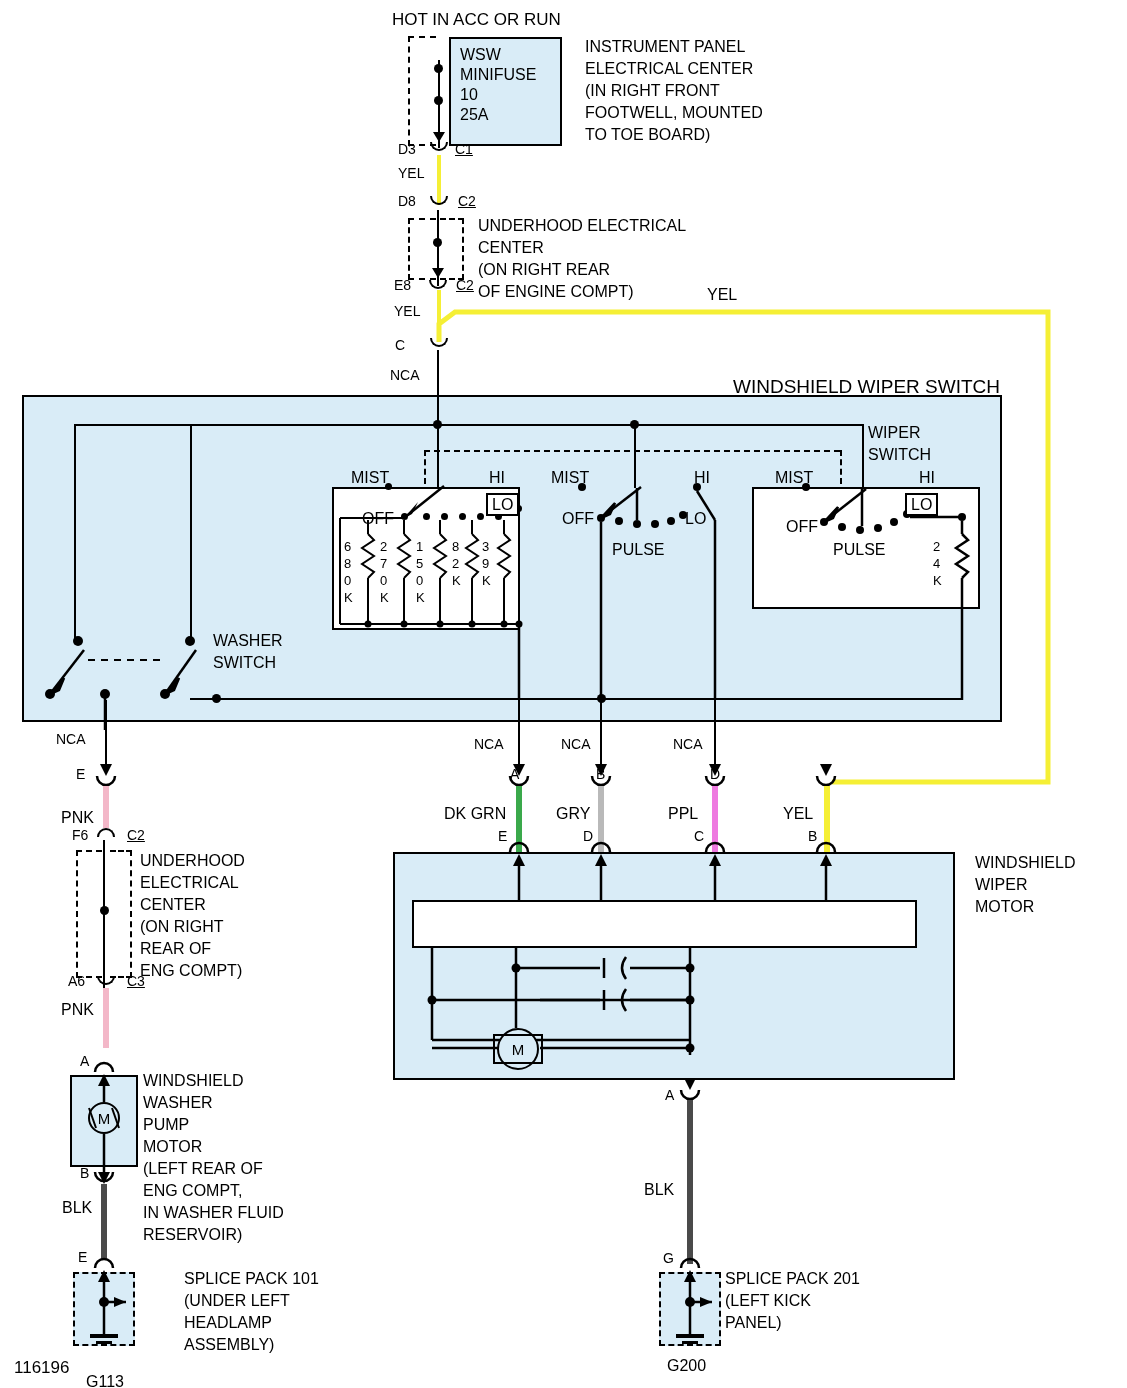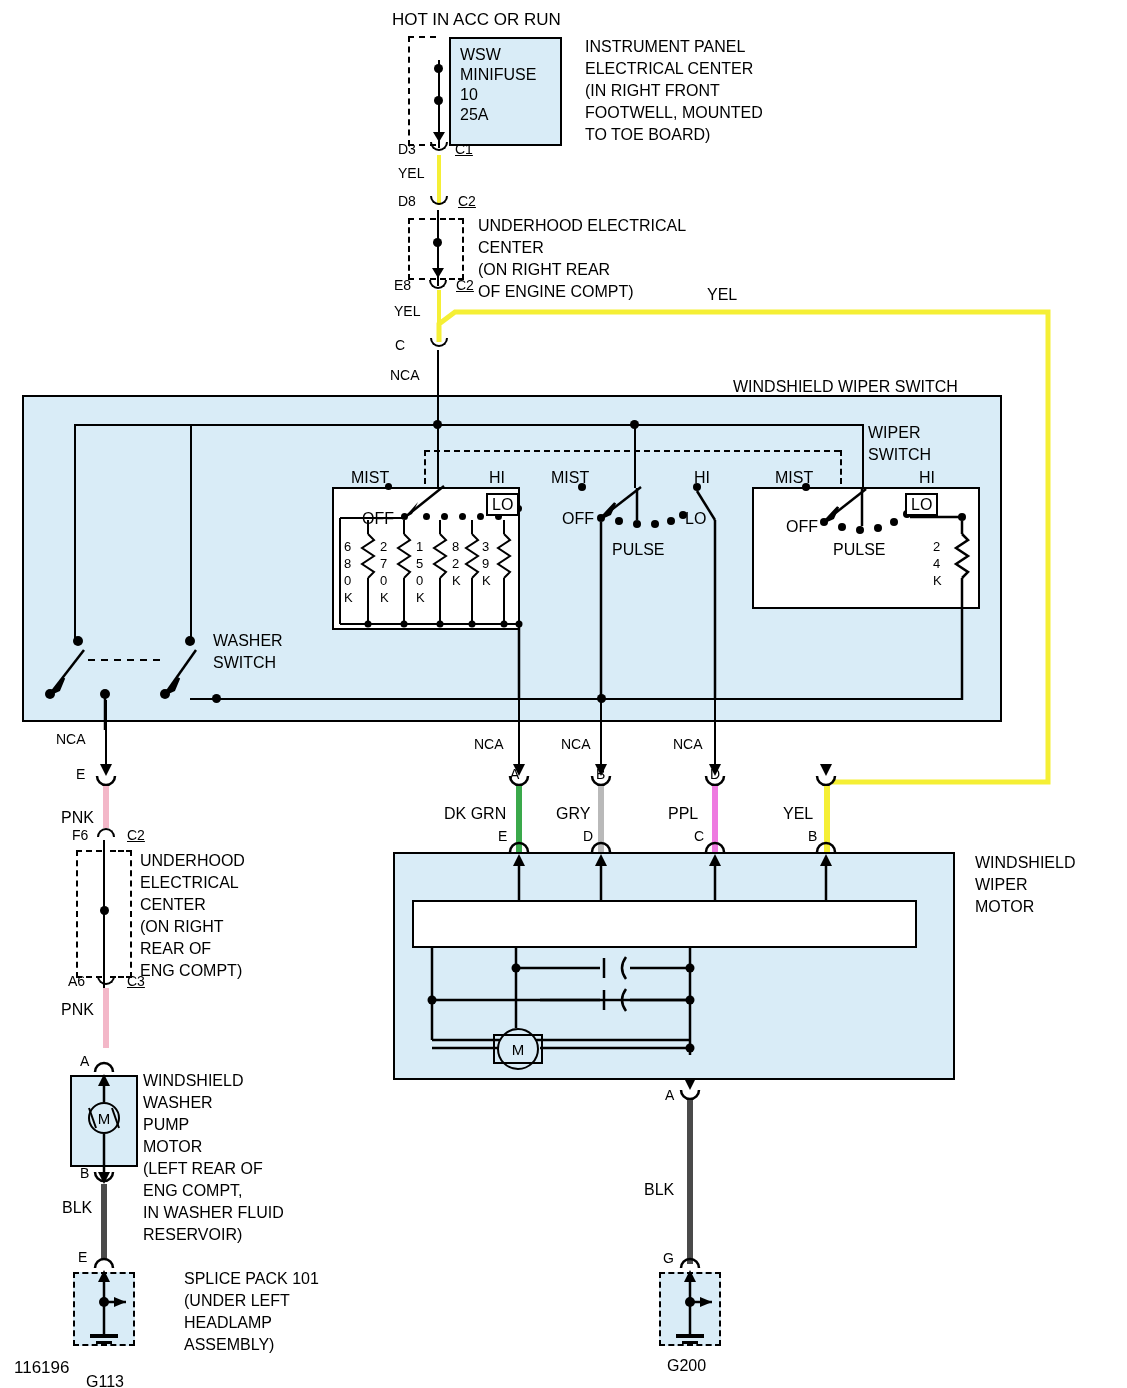--- a/index.html
+++ b/index.html
@@ -191,21 +191,21 @@
   </svg>
   <div class="lbl" style="left:707px; top:285px;">YEL</div>
 
   <div class="conn" style="left:430px; top:338px;"></div>
   <div class="lbl small" style="left:395px; top:337px;">C</div>
   <div class="lbl small" style="left:390px; top:367px;">NCA</div>
 
   <div class="wire v" style="left:437px; top:350px; height:46px;"></div>
 
   <div class="box" style="left:22px; top:395px; width:980px; height:327px;"></div>
-  <div class="lbl" style="left:733px; top:377px; font-size:16px;">WINDSHIELD WIPER SWITCH</div>
+  <div class="lbl" style="left:733px; top:377px; font-size:19px;">WINDSHIELD WIPER SWITCH</div>
   <div class="lbl" style="left:868px; top:422px; line-height:22px;">WIPER
 SWITCH</div>
 
   <div class="wire h" style="left:74px; top:424px; width:790px;"></div>
   <div class="wire v" style="left:437px; top:396px; height:30px;"></div>
   <div class="dot" style="left:433px; top:420px;"></div>
   <div class="dot" style="left:630px; top:420px;"></div>
   <div class="wire v" style="left:74px; top:424px; height:218px;"></div>
   <div class="wire v" style="left:190px; top:424px; height:218px;"></div>
   <div class="wire v" style="left:634px; top:424px; height:64px;"></div>
@@ -506,20 +506,23 @@
       <polygon points="684,1282 696,1282 690,1270"></polygon>
     </g>
     <path d="M681,1268 a9,9 0 0 1 18,0" stroke="#000" stroke-width="2.5" fill="none"></path>
     <line x1="690" y1="1282" x2="690" y2="1336" stroke="#000" stroke-width="2.5"></line>
     <circle cx="690" cy="1302" r="5" fill="#000"></circle>
     <polygon points="700,1297 712,1302 700,1307" fill="#000"></polygon>
     <line x1="690" y1="1302" x2="712" y2="1302" stroke="#000" stroke-width="2.5"></line>
     <rect x="676" y="1334" width="28" height="4" fill="#000"></rect>
     <rect x="682" y="1341" width="16" height="3" fill="#000"></rect>
   </svg>
+  <div class="lbl" style="left:725px; top:1268px; line-height:22px;">SPLICE PACK 201
+(LEFT KICK
+PANEL)</div>
   <div class="lbl" style="left:667px; top:1356px;">G200</div>
 
   <div class="lbl small" style="left:72px; top:827px;">F6</div>
   <div class="lbl small u" style="left:127px; top:827px;">C2</div>
   <div class="conn" style="left:97px; top:828px; transform: rotate(180deg);"></div>
 
   <div class="dash-v" style="left:76px; top:850px; height:128px;"></div>
   <div class="dash-h" style="left:76px; top:850px; width:26px;"></div>
   <div class="dash-h" style="left:76px; top:976px; width:26px;"></div>
   <div class="dash-v" style="left:130px; top:850px; height:128px;"></div>

